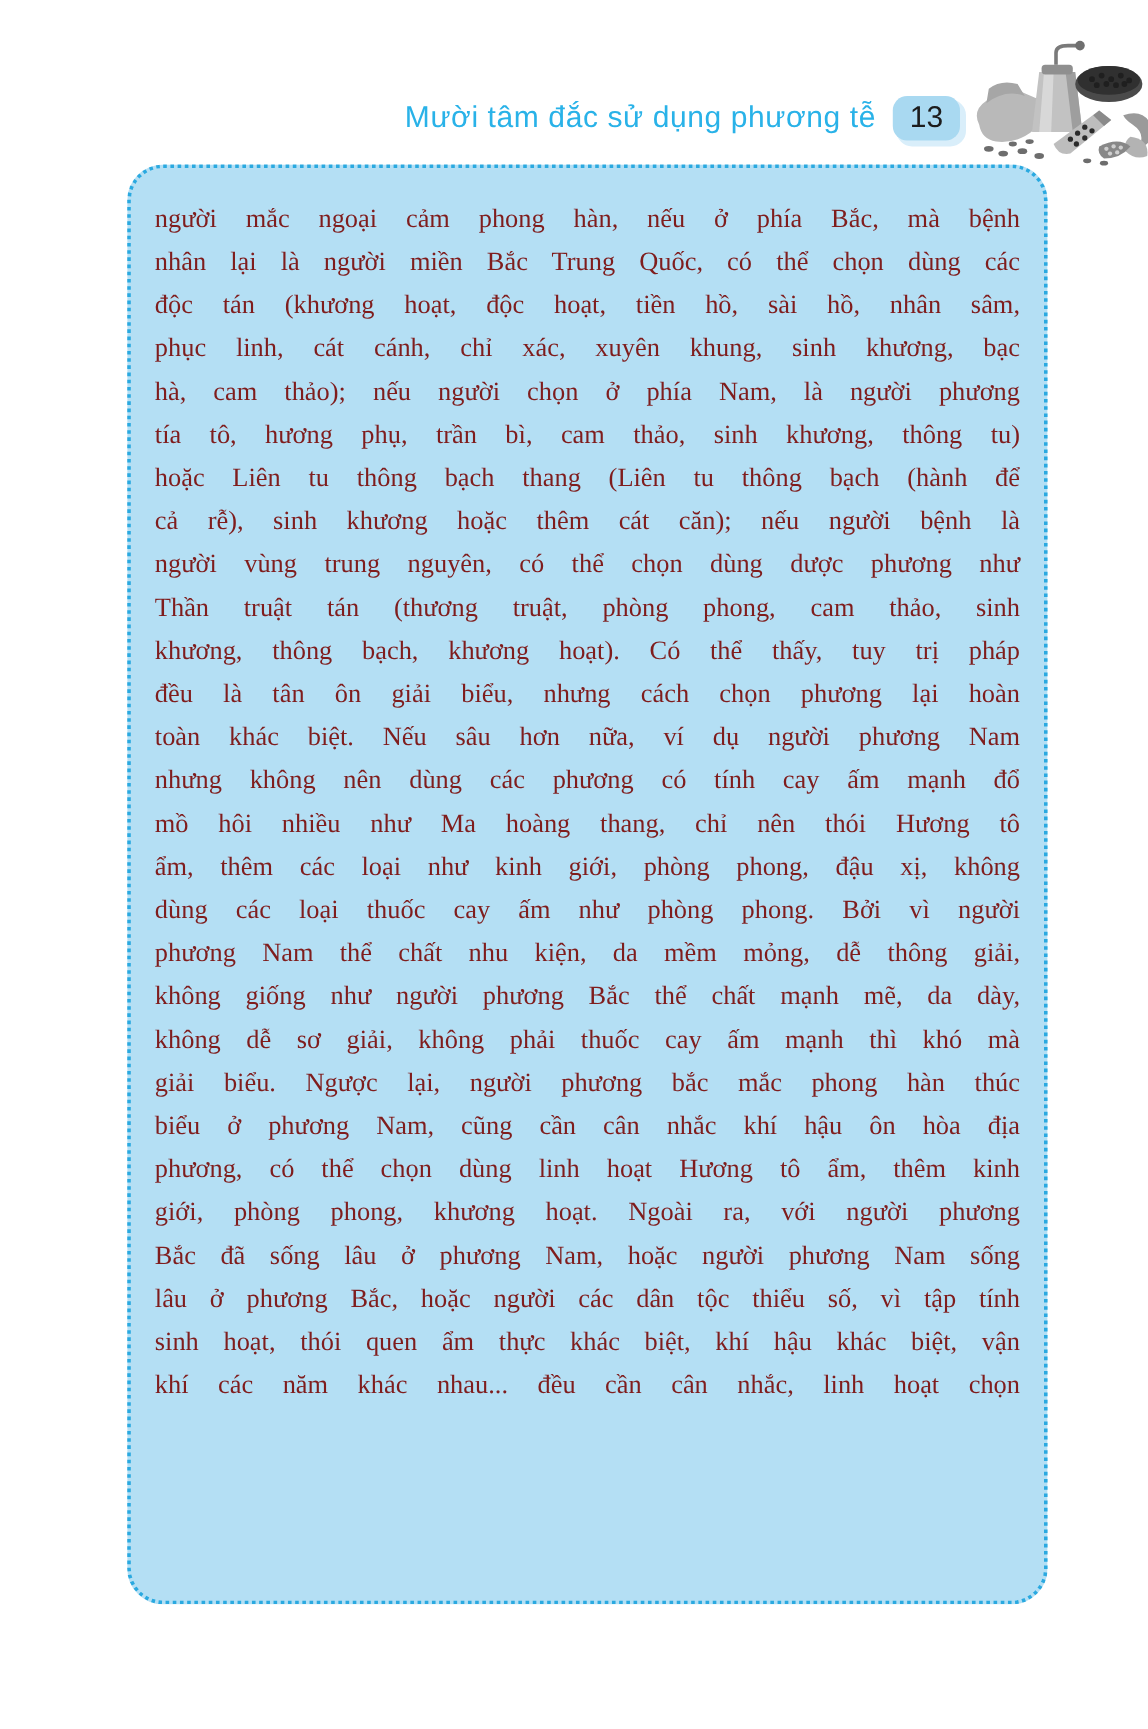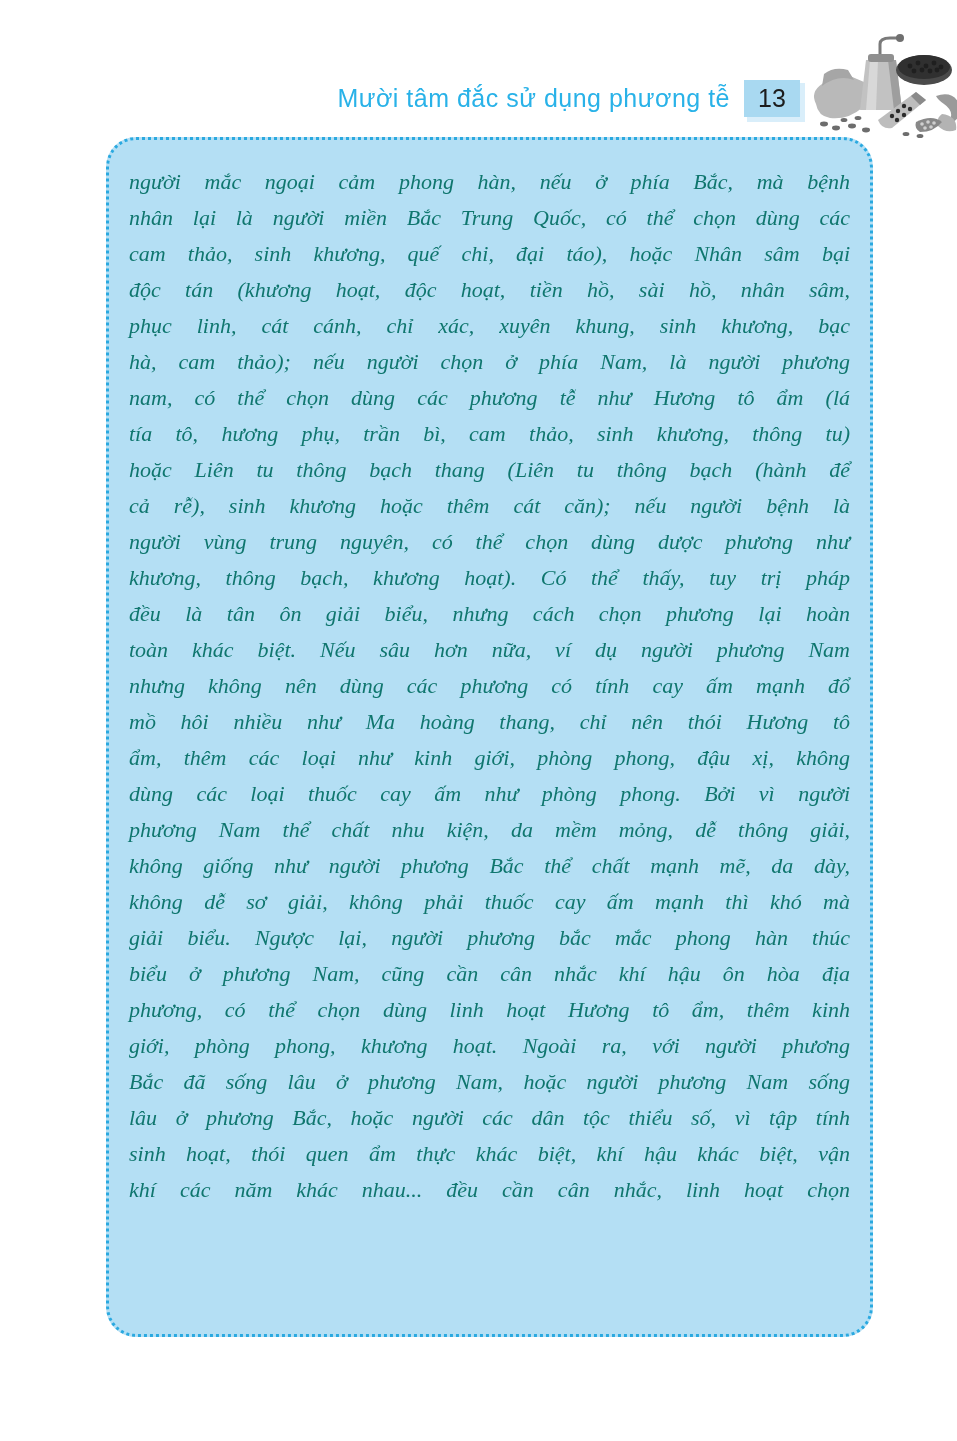--- a/index.html
+++ b/index.html
@@ -36,21 +36,21 @@
     font-weight: 400;
     color: #29b2e8;
     letter-spacing: 0.5px;
     white-space: nowrap;
   }
   .page-badge {
     position: relative;
     min-width: 56px;
     height: 37px;
     background: #a9d9f1;
-    border-radius: 0;
+    border-radius: 12px;
     box-shadow: 4px 4px 0 1px #d9eefa;
     display: flex;
     align-items: center;
     justify-content: center;
     font-family: "Liberation Sans", sans-serif;
     font-size: 25px;
     color: #1c1c1c;
     padding: 0 10px;
   }
 
@@ -62,25 +62,24 @@
     width: 767px;
     height: 1200px;
     background: #b4dff4;
     border: 3px dotted #2aa9e0;
     border-radius: 30px;
     padding: 24px 20px 20px 20px;
   }
   .text-line {
     font-size: 22px;
     line-height: 36px;
-    color: #0f766e;
+    color: #7f1d1d;
     text-align: justify;
     text-align-last: justify;
     white-space: normal;
-    font-style: italic;
   }
   .text-line.last {
     text-align-last: justify;
   }
 </style>
 </head>
 <body>
 
 <div class="page">
 
@@ -149,29 +148,28 @@
   </div>
 
   <div class="header-row">
     <span class="header-title">Mười tâm đắc sử dụng phương tễ</span>
     <span class="page-badge">13</span>
   </div>
 
   <div class="content-box">
       <div class="text-line">người mắc ngoại cảm phong hàn, nếu ở phía Bắc, mà bệnh</div>
       <div class="text-line">nhân lại là người miền Bắc Trung Quốc, có thể chọn dùng các</div>
-      <div class="text-line">cam thảo, sinh khương, quế chi, đại táo), hoặc Nhân sâm bại</div>
       <div class="text-line">độc tán (khương hoạt, độc hoạt, tiền hồ, sài hồ, nhân sâm,</div>
       <div class="text-line">phục linh, cát cánh, chỉ xác, xuyên khung, sinh khương, bạc</div>
       <div class="text-line">hà, cam thảo); nếu người chọn ở phía Nam, là người phương</div>
-      <div class="text-line">nam, có thể chọn dùng các phương tễ như Hương tô ẩm (lá</div>
       <div class="text-line">tía tô, hương phụ, trần bì, cam thảo, sinh khương, thông tu)</div>
       <div class="text-line">hoặc Liên tu thông bạch thang (Liên tu thông bạch (hành để</div>
       <div class="text-line">cả rễ), sinh khương hoặc thêm cát căn); nếu người bệnh là</div>
       <div class="text-line">người vùng trung nguyên, có thể chọn dùng dược phương như</div>
+      <div class="text-line">Thần truật tán (thương truật, phòng phong, cam thảo, sinh</div>
       <div class="text-line">khương, thông bạch, khương hoạt). Có thể thấy, tuy trị pháp</div>
       <div class="text-line">đều là tân ôn giải biểu, nhưng cách chọn phương lại hoàn</div>
       <div class="text-line">toàn khác biệt. Nếu sâu hơn nữa, ví dụ người phương Nam</div>
       <div class="text-line">nhưng không nên dùng các phương có tính cay ấm mạnh đổ</div>
       <div class="text-line">mồ hôi nhiều như Ma hoàng thang, chỉ nên thói Hương tô</div>
       <div class="text-line">ẩm, thêm các loại như kinh giới, phòng phong, đậu xị, không</div>
       <div class="text-line">dùng các loại thuốc cay ấm như phòng phong. Bởi vì người</div>
       <div class="text-line">phương Nam thể chất nhu kiện, da mềm mỏng, dễ thông giải,</div>
       <div class="text-line">không giống như người phương Bắc thể chất mạnh mẽ, da dày,</div>
       <div class="text-line">không dễ sơ giải, không phải thuốc cay ấm mạnh thì khó mà</div>

